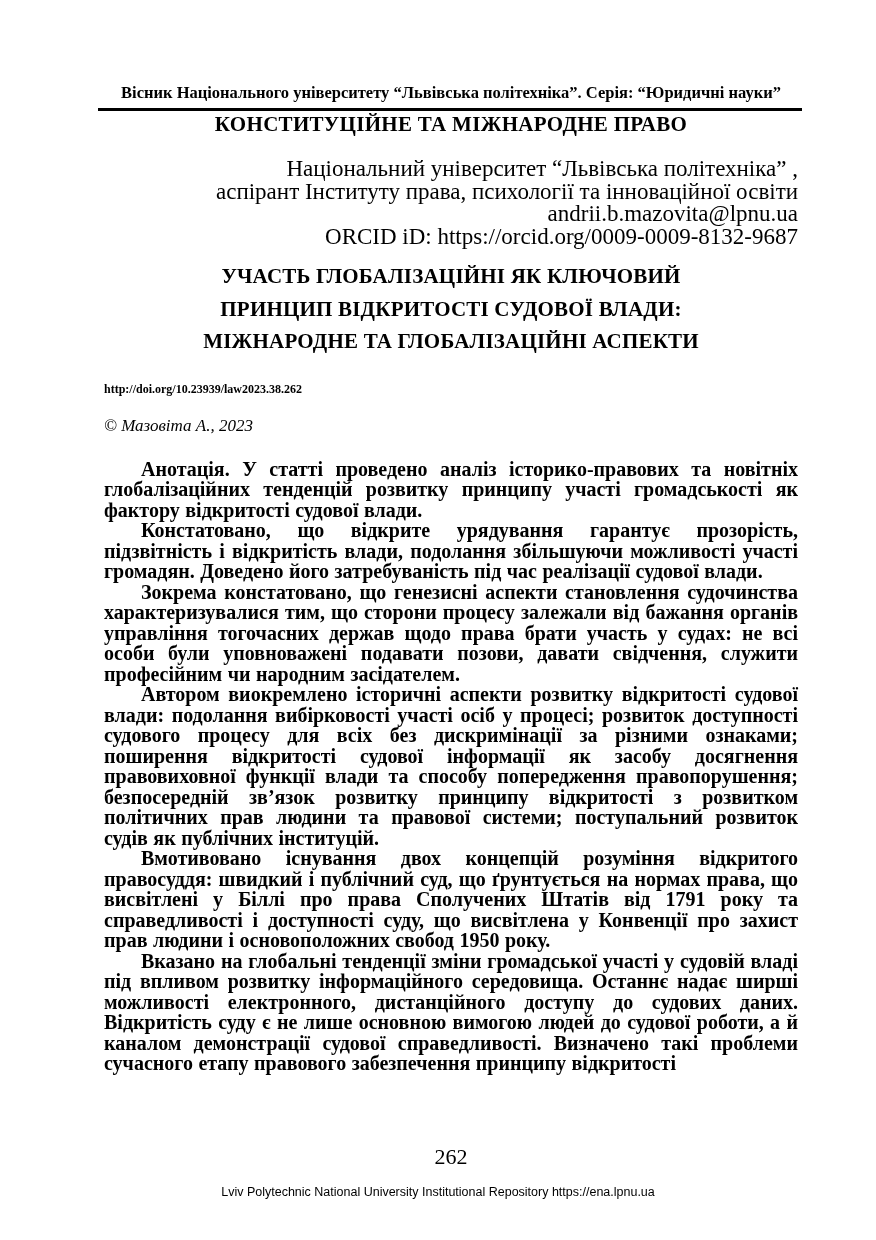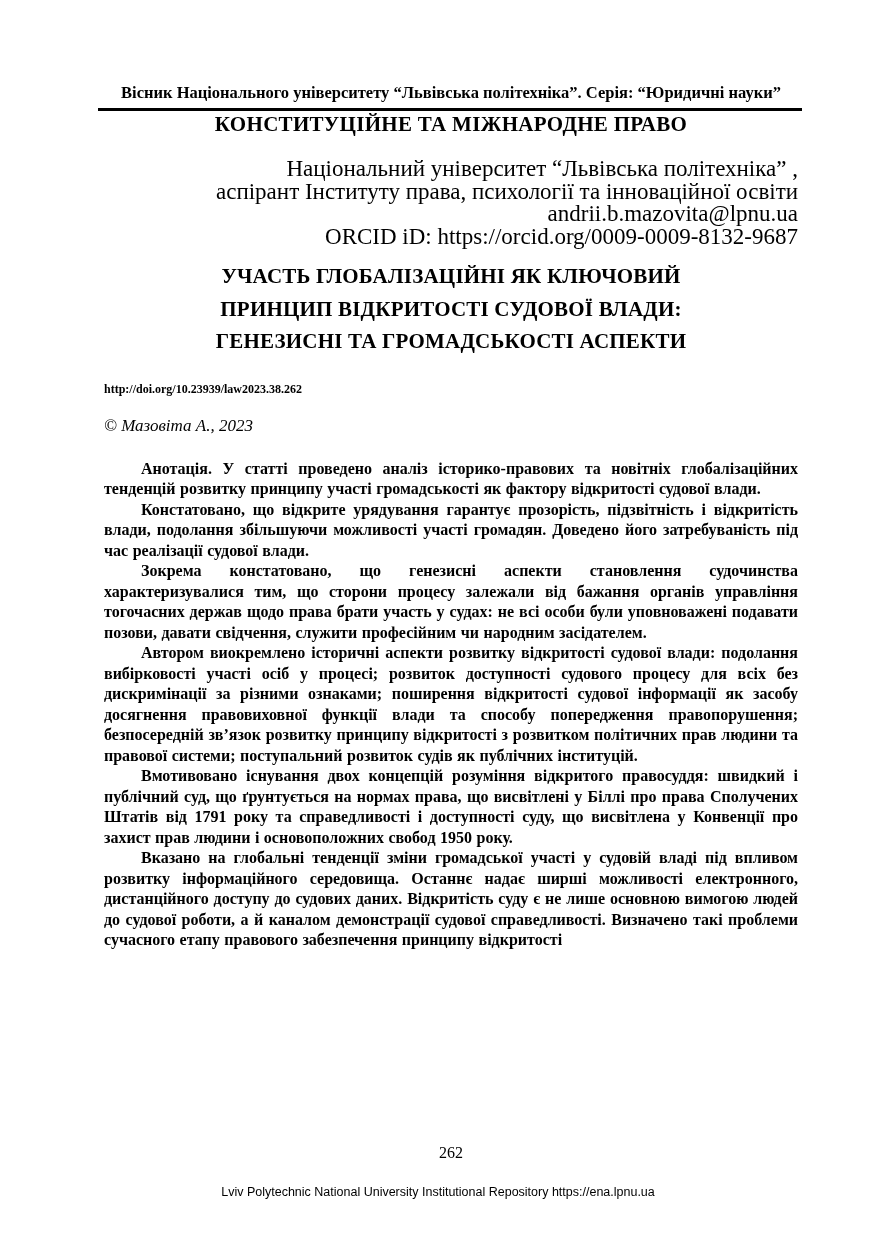--- a/index.html
+++ b/index.html
@@ -38,26 +38,26 @@
   .article-title {
     text-align: center; font-weight: bold;
     font-size: 21px; line-height: 32.5px;
     margin-top: 12px; letter-spacing: 0.2px;
   }
   .doi { font-weight: bold; font-size: 12px; line-height: 22px; margin-top: 20px; }
   .copyright { font-style: italic; font-size: 17px; line-height: 22px; margin-top: 15px; }
   .abstract { margin-top: 22px; }
   .abstract p {
     margin: 0; text-align: justify; font-weight: bold;
-    font-size: 16px; line-height: 20.5px; text-indent: 37px;
+    font-size: 20px; line-height: 20.5px; text-indent: 37px;
     word-spacing: 0.5px;
   }
   .page-number {
     position: absolute; left: 104px; right: 78px; top: 1144px;
-    text-align: center; font-size: 16px; font-weight: normal;
+    text-align: center; font-size: 22px; font-weight: normal;
   }
   .footer {
     position: absolute; left: 0; right: 0; top: 1185px;
     text-align: center;
     font-family: "Liberation Sans", sans-serif;
     font-size: 12.5px; color: #000000;
   }
 </style>
 </head>
 <body>
@@ -75,21 +75,21 @@
   <div class="author-block">
     <div class="author-line">Національний університет “Львівська політехніка” ,</div>
     <div class="author-line">аспірант Інституту права, психології та інноваційної освіти</div>
     <div class="author-line">andrii.b.mazovita@lpnu.ua</div>
     <div class="author-line">ORCID iD: https://orcid.org/0009-0009-8132-9687</div>
   </div>
 
   <div class="article-title">
     <div>УЧАСТЬ ГЛОБАЛІЗАЦІЙНІ ЯК КЛЮЧОВИЙ</div>
     <div>ПРИНЦИП ВІДКРИТОСТІ СУДОВОЇ ВЛАДИ:</div>
-    <div>ГЕНЕЗИСНІ ТА ГРОМАДСЬКОСТІ АСПЕКТИ</div>
+    <div>МІЖНАРОДНЕ ТА ГЛОБАЛІЗАЦІЙНІ АСПЕКТИ</div>
   </div>
 
   <div class="doi">http://doi.org/10.23939/law2023.38.262</div>
 
   <div class="copyright">© Мазовіта А., 2023</div>
 
   <div class="abstract">
     <p>Анотація. У статті проведено аналіз історико-правових та новітніх глобалізаційних тенденцій розвитку принципу участі громадськості як фактору відкритості судової влади.</p>
     <p>Констатовано, що відкрите урядування гарантує прозорість, підзвітність і відкритість влади, подолання збільшуючи можливості участі громадян. Доведено його затребуваність під час реалізації судової влади.</p>
     <p>Зокрема констатовано, що генезисні аспекти становлення судочинства характеризувалися тим, що сторони процесу залежали від бажання органів управління тогочасних держав щодо права брати участь у судах: не всі особи були уповноважені подавати позови, давати свідчення, служити професійним чи народним засідателем.</p>

